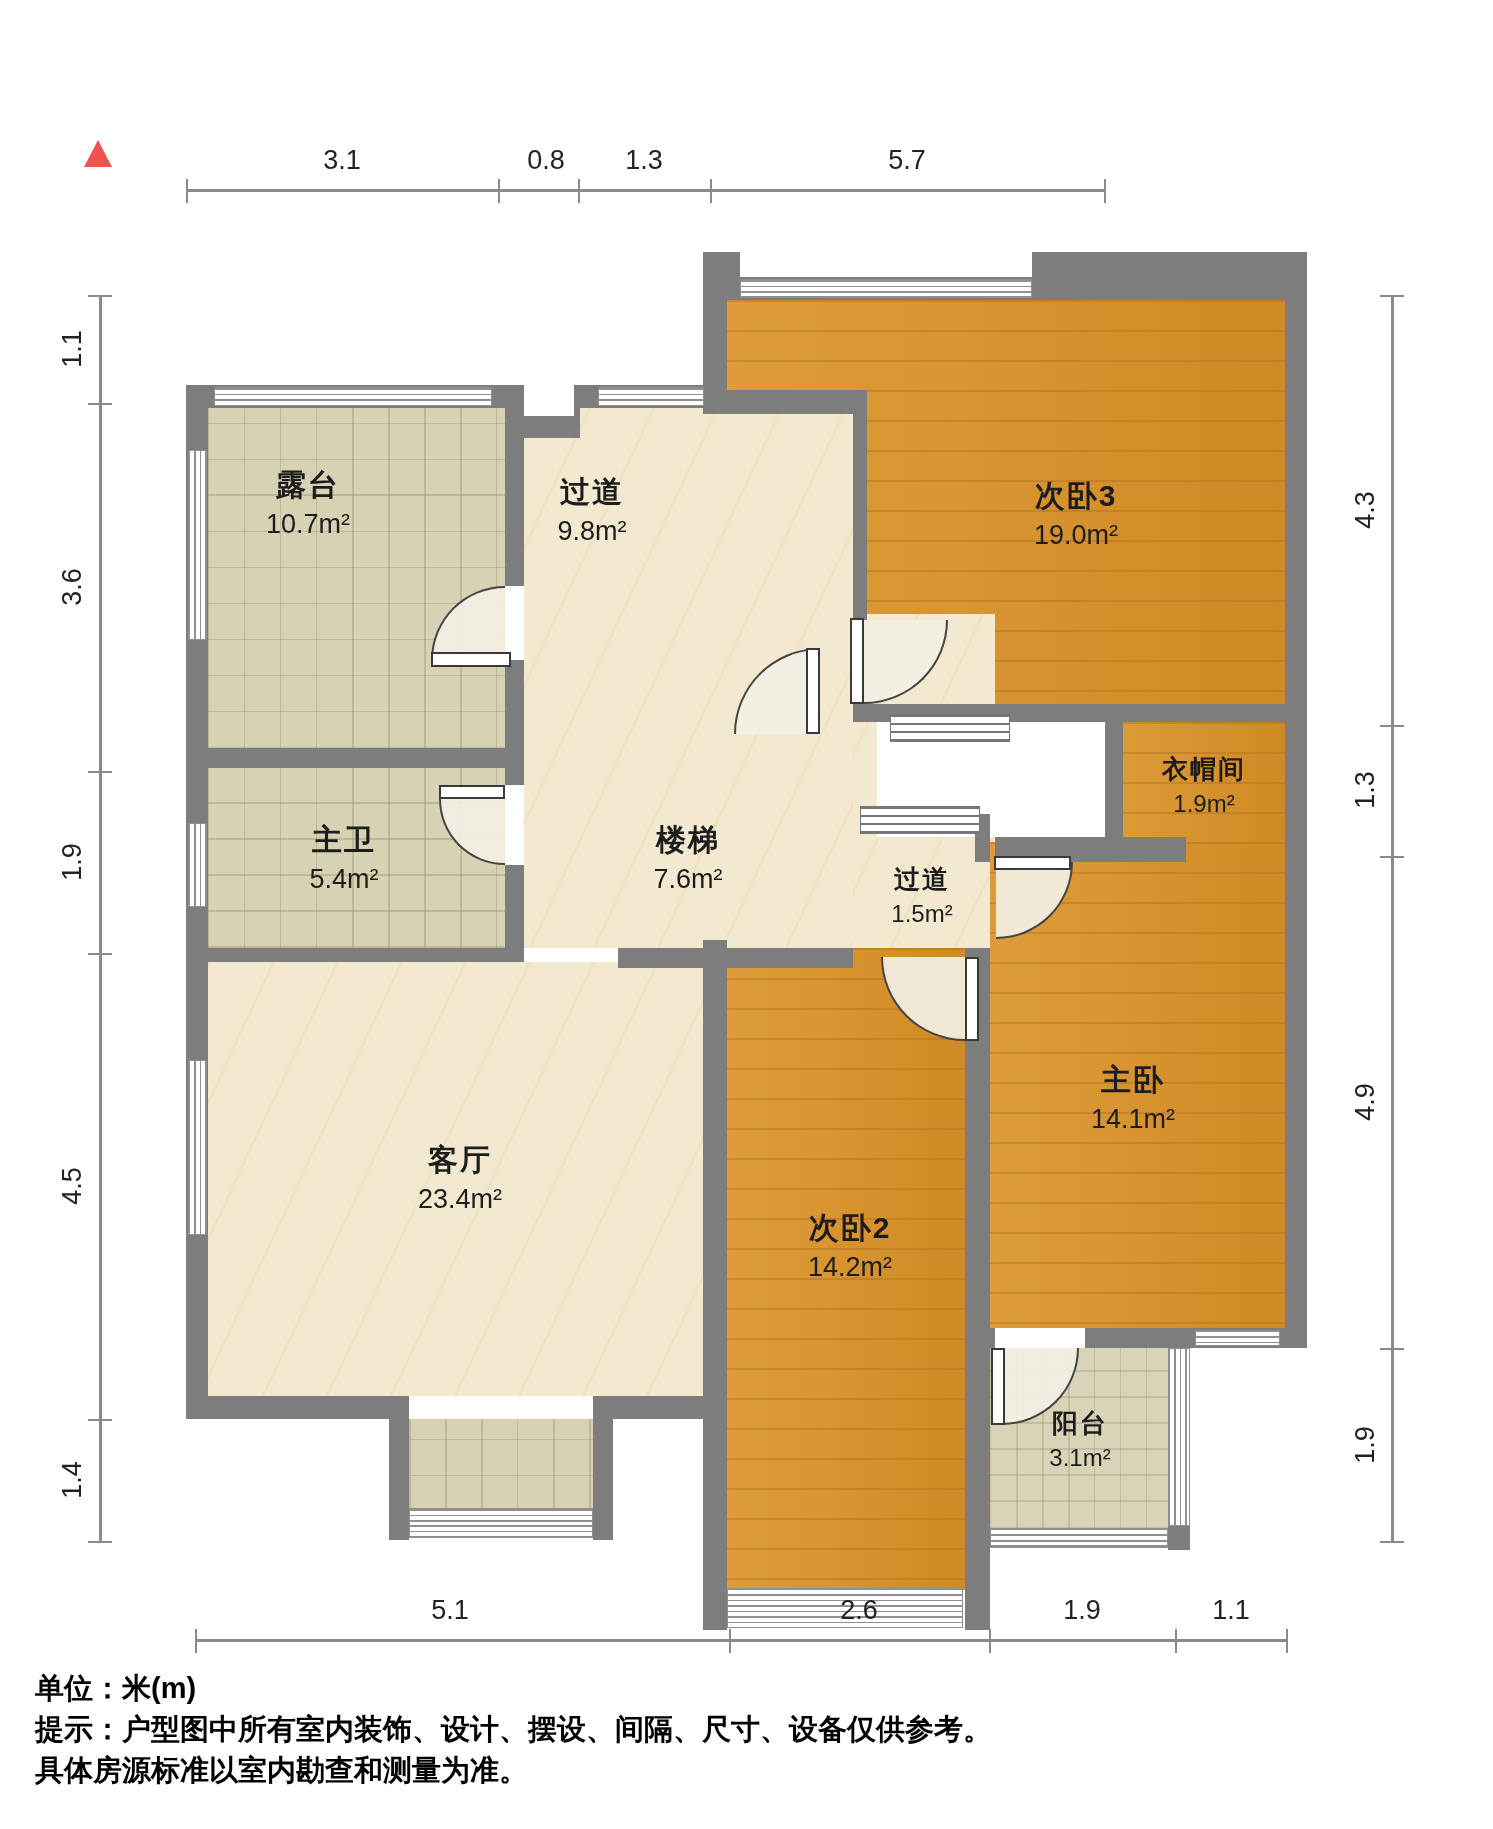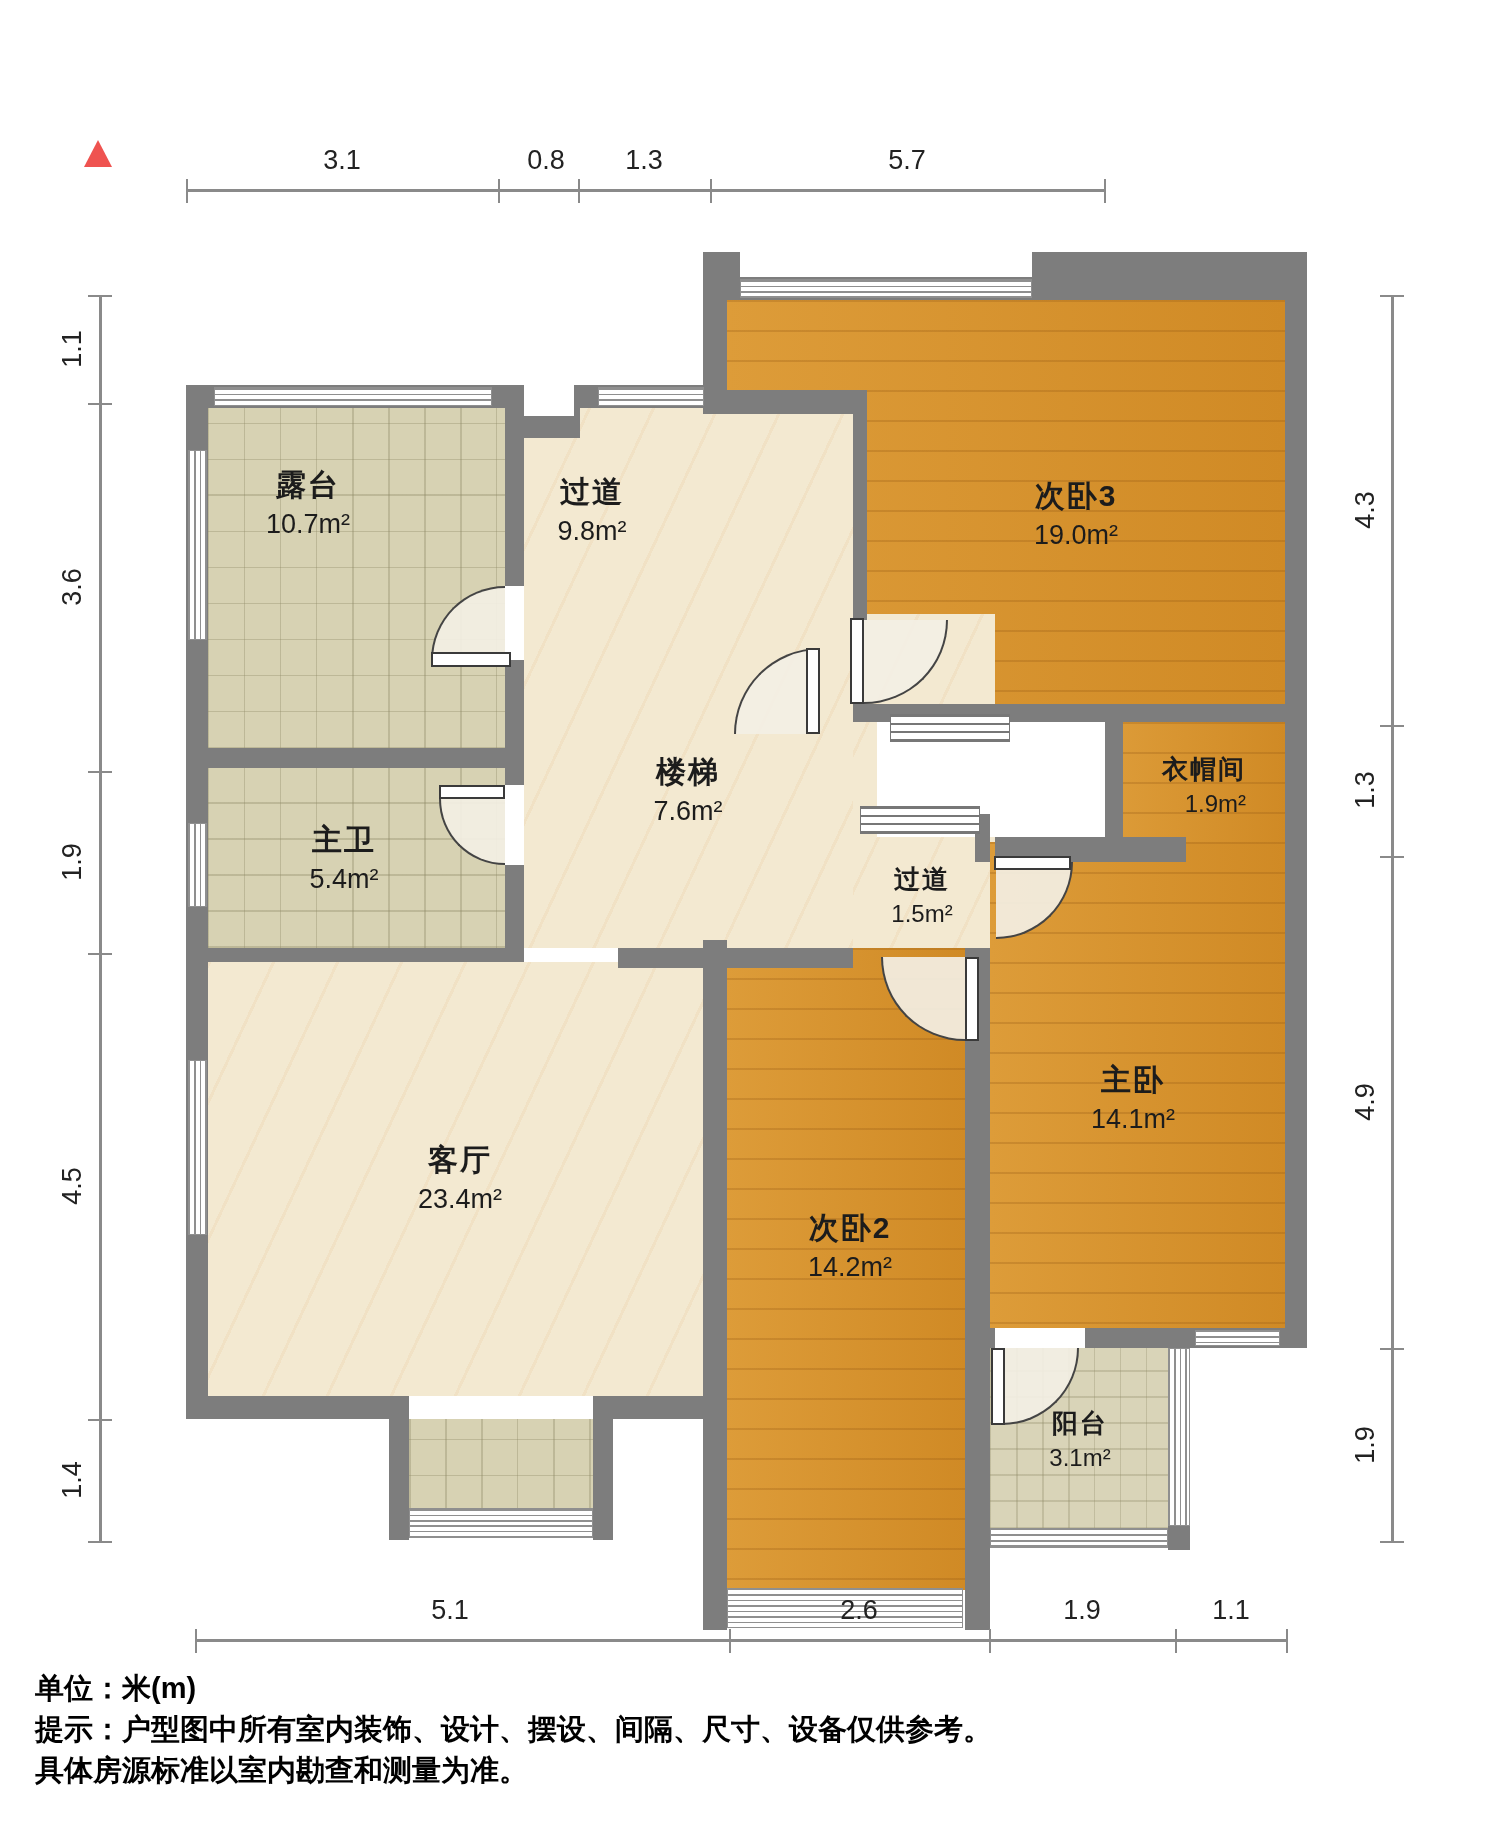--- a/index.html
+++ b/index.html
@@ -30,21 +30,21 @@
         background-image:repeating-linear-gradient(180deg,#777 0 2px, rgba(0,0,0,0) 2px 8px);}
   
   .arc{position:absolute;background:rgba(243,239,228,.92);box-sizing:border-box;}
   .arc.tl{border-radius:100% 0 0 0;border-top:2px solid #444;border-left:2px solid #444;}
   .arc.bl{border-radius:0 0 0 100%;border-bottom:2px solid #444;border-left:2px solid #444;}
   .arc.br{border-radius:0 0 100% 0;border-bottom:2px solid #444;border-right:2px solid #444;}
   .leaf{position:absolute;background:#ffffff;border:2px solid #3a3a3a;box-sizing:border-box;}
   
   .room-label{position:absolute;transform:translateX(-50%);text-align:center;color:#1c1c1c;white-space:nowrap;}
   .room-label .rn{font-size:30px;font-weight:700;letter-spacing:2px;text-align:center;}
-  .room-label .ra{font-size:27px;font-weight:400;margin-top:3px;text-align:right;}
+  .room-label .ra{font-size:27px;font-weight:400;margin-top:3px;}
   .room-label.sm .rn{font-size:26px;}
   .room-label.sm .ra{font-size:24px;}
   
   .dline-h{position:absolute;height:3px;background:#8a8a8a;}
   .dline-v{position:absolute;width:3px;background:#8a8a8a;}
   .tick-v{position:absolute;width:2px;height:24px;background:#8a8a8a;}
   .tick-h{position:absolute;width:24px;height:2px;background:#8a8a8a;}
   .dlabel{position:absolute;font-size:27px;color:#222;transform:translate(-50%,-50%);white-space:nowrap;}
   .dlabel.rot{transform:translate(-50%,-50%) rotate(-90deg);}
   
@@ -149,21 +149,21 @@
     <div class="ra">9.8m²</div>
   </div>
   <div class="room-label" style="left:1076px;top:476px;">
     <div class="rn">次卧3</div>
     <div class="ra">19.0m²</div>
   </div>
   <div class="room-label" style="left:344px;top:820px;">
     <div class="rn">主卫</div>
     <div class="ra">5.4m²</div>
   </div>
-  <div class="room-label" style="left:688px;top:752px;">
+  <div class="room-label" style="left:688px;top:820px;">
     <div class="rn">楼梯</div>
     <div class="ra">7.6m²</div>
   </div>
   <div class="room-label sm" style="left:922px;top:862px;">
     <div class="rn">过道</div>
     <div class="ra">1.5m²</div>
   </div>
   <div class="room-label sm" style="left:1204px;top:752px;">
     <div class="rn">衣帽间</div>
     <div class="ra">1.9m²</div>

